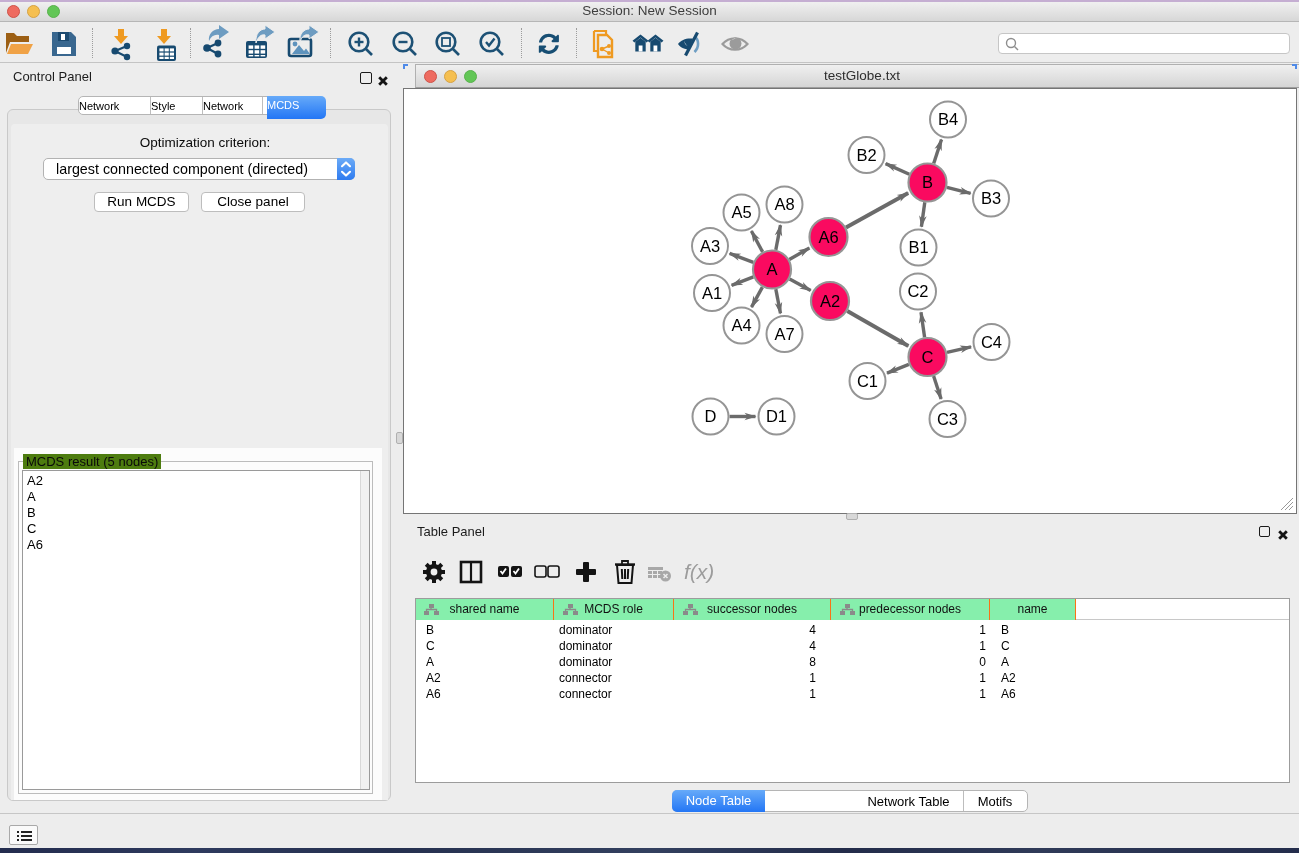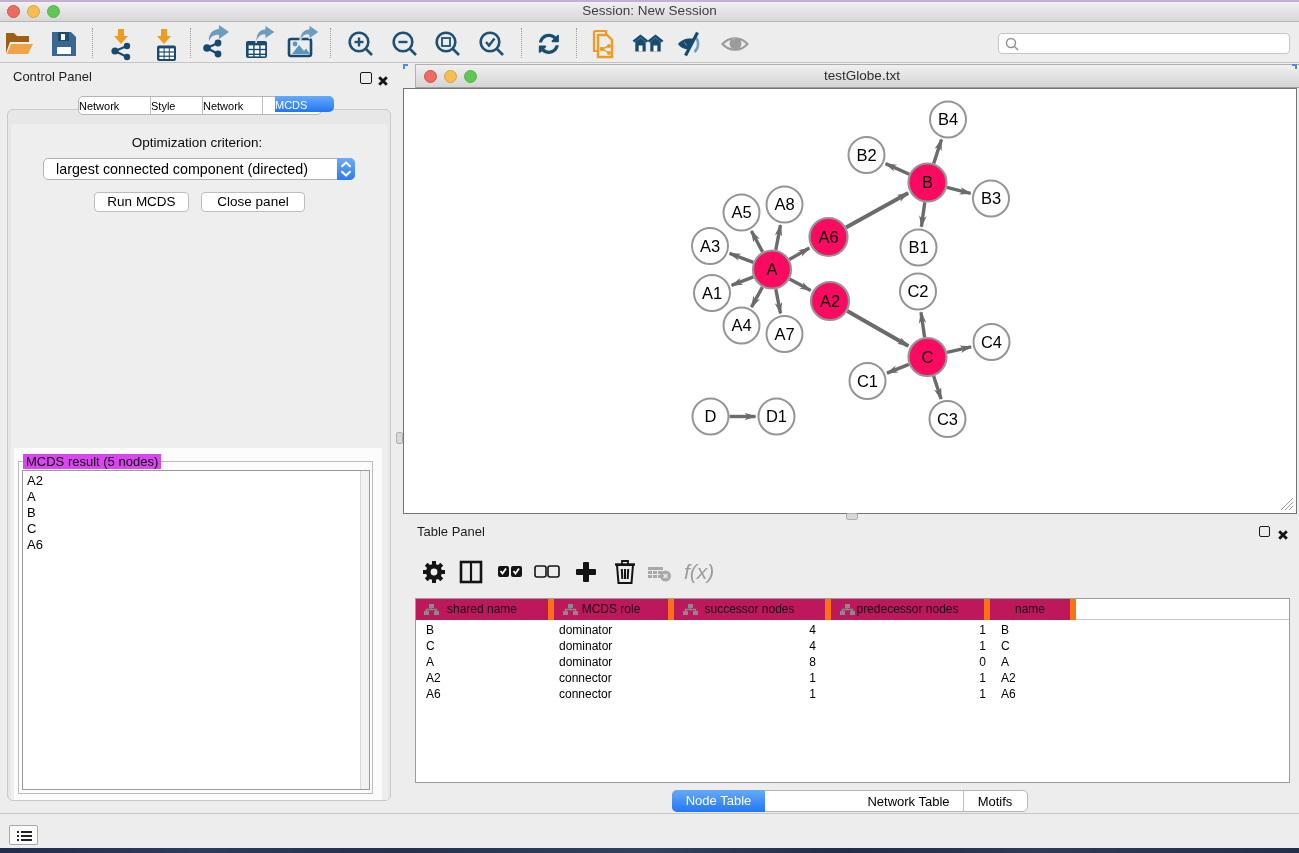--- a/index.html
+++ b/index.html
@@ -17,53 +17,53 @@
 #searchbox { position:absolute; left:998px; top:10px; width:292px; height:21px; background:#fff;
   border:1px solid #c6c6c6; border-radius:4px; }
 
 #cp-title { left:13px; top:69px; font-size:13px; color:#1c1c1c; }
 .winbtns { font-size:13px; color:#111; }
 #cp-tabs { left:78px; top:96px; width:244px; height:19px; background:#fff;
   border:1px solid #b5b5b5; border-radius:5px; display:flex; }
 #cp-tabs .tab { flex:none; font-size:11px; line-height:18px; color:#000;
   border-right:1px solid #bdbdbd; }
 #cp-tabs .tab.sel { background:linear-gradient(#66aaf9,#2376f5); color:#fff; border:none;
-  border-radius:0 5px 5px 0; margin:-1px -1px -1px 12px; height:16px; line-height:19px; }
+  border-radius:0 5px 5px 0; margin:-1px -1px -1px 4px; height:23px; line-height:19px; }
 #cp-panel { left:7px; top:109px; width:384px; height:692px; background:#e7e7e7;
   border:1px solid #c9c9c9; border-radius:6px; }
 #cp-inner { left:11px; top:124px; width:377px; height:676px; background:#eeeeee; border-radius:4px 4px 0 0; }
 #cp-white { left:14px; top:448px; width:368px; height:352px; background:#fcfcfc; }
-#opt-label { left:0; top:135px; width:394px; text-align:center; font-size:13.5px; color:#0a0a0a; }
+#opt-label { left:8px; top:135px; width:394px; text-align:center; font-size:13.5px; color:#0a0a0a; }
 #dropdown { left:43px; top:158px; width:312px; height:22px; background:#fff;
   border:1px solid #b2b2b2; border-radius:5px; }
 #dropdown .txt { position:absolute; left:12px; top:0; line-height:21px; font-size:14.3px; color:#000; }
 #dropdown .step { position:absolute; right:-1px; top:-1px; width:18px; height:22px;
   background:linear-gradient(#6cabf7,#2e7bf0); border-radius:0 5px 5px 0; }
 .btn { position:absolute; height:20px; background:#fff; border:1px solid #bdbdbd; border-radius:4px;
   font-size:13.5px; text-align:center; line-height:18px; color:#000; }
 
 #mcds-box { left:18px; top:461px; width:355px; height:333px; border:1px solid #bcbcbc; }
-#mcds-leg { left:23px; top:454px; font-size:13px; color:#0a0a0a; background:#d946ef; padding:0 3px; }
+#mcds-leg { left:23px; top:454px; font-size:13px; color:#0a0a0a; background:#4d7c0f; padding:0 3px; }
 #mcds-list { left:22px; top:470px; width:348px; height:320px; background:#fff; border:1px solid #9a9a9a;
   font-size:13px; color:#000; line-height:16px; padding:2px 0 0 4px; }
 #mcds-scroll { left:360px; top:471px; width:9px; height:318px; background:#f1f1f1; border-left:1px solid #d8d8d8; }
 
 #net-win { left:403px; top:64px; width:894px; height:450px; }
 #net-title { position:absolute; left:0; top:0; width:100%; height:24px;
   background:linear-gradient(#f0f0f0,#d5d5d5); border:1px solid #b0b0b0; border-bottom:1px solid #9e9e9e;margin-left:12px; }
 #net-title .title { width:100%; text-align:center; font-size:13.5px; color:#2e2e2e; line-height:21px; }
 #net-canvas { position:absolute; left:0; top:24px; width:894px; height:426px; background:#fff;
   border:1px solid #757575; }
 
 #tp-title { left:417px; top:524px; font-size:13px; color:#1c1c1c; }
 #tp-table { left:415px; top:598px; width:875px; height:185px; background:#fff; border:1px solid #9c9c9c; }
 #tp-head { position:absolute; left:0; top:0; width:873px; height:21px;
   border-bottom:1px solid #c8c8c8; font-size:12px; color:#111; }
-.hcell { position:absolute; top:0; height:21px; border-right:6px solid #f97316; text-align:center;
-  line-height:21px; background:#be185d; }
+.hcell { position:absolute; top:0; height:21px; border-right:1px solid #f97316; text-align:center;
+  line-height:21px; background:#86efac; }
 .trow { position:absolute; font-size:12px; color:#000; height:16px; line-height:16px; }
 
 #tp-tabs { left:672px; top:790px; width:356px; height:22px; background:#fff;
   border:1px solid #b5b5b5; border-radius:5px; display:flex; }
 #tp-tabs .tab { flex:none; text-align:center; font-size:13px; line-height:21px; color:#000;
   border-right:1px solid #bdbdbd; }
 #tp-tabs .tab.sel { background:linear-gradient(#66aaf9,#2376f5); color:#fff;
   border-radius:5px 0 0 5px; margin:-1px 0 -1px -1px; height:22px; line-height:22px; border:none; }
 
 #statusbar { left:0; top:813px; width:1299px; height:35px; background:#ededed; border-top:1px solid #c6c6c6; }

